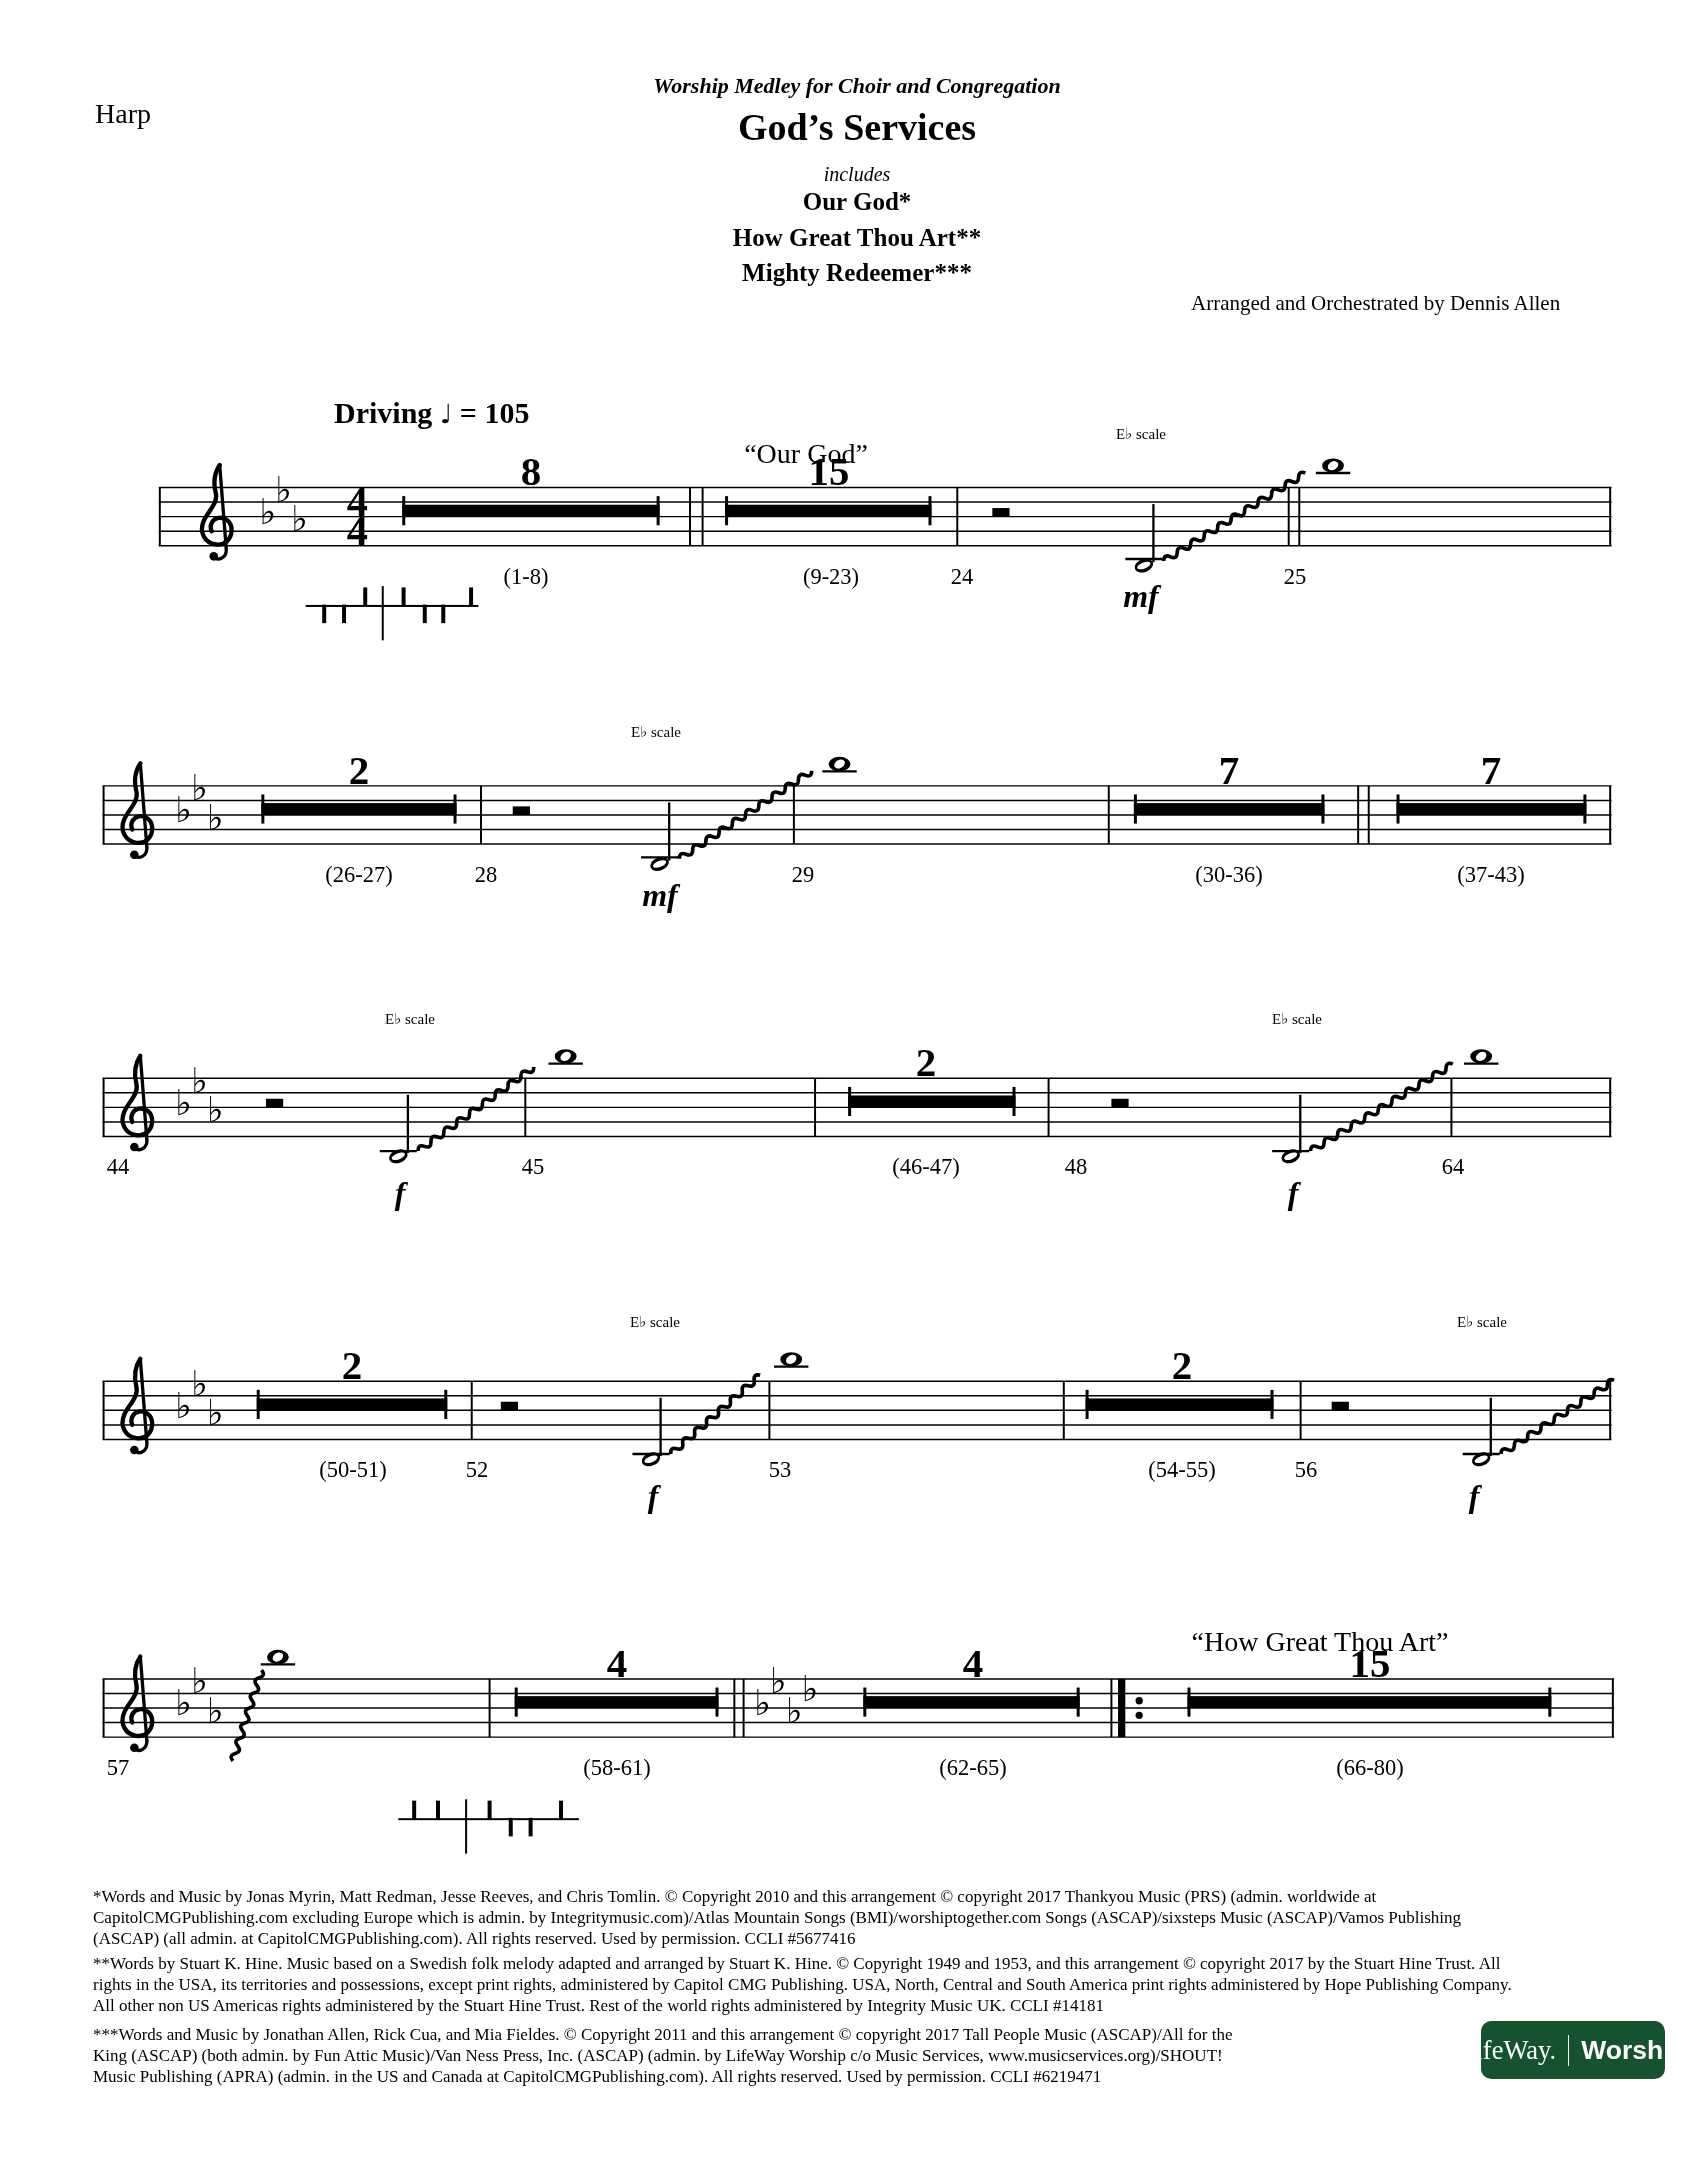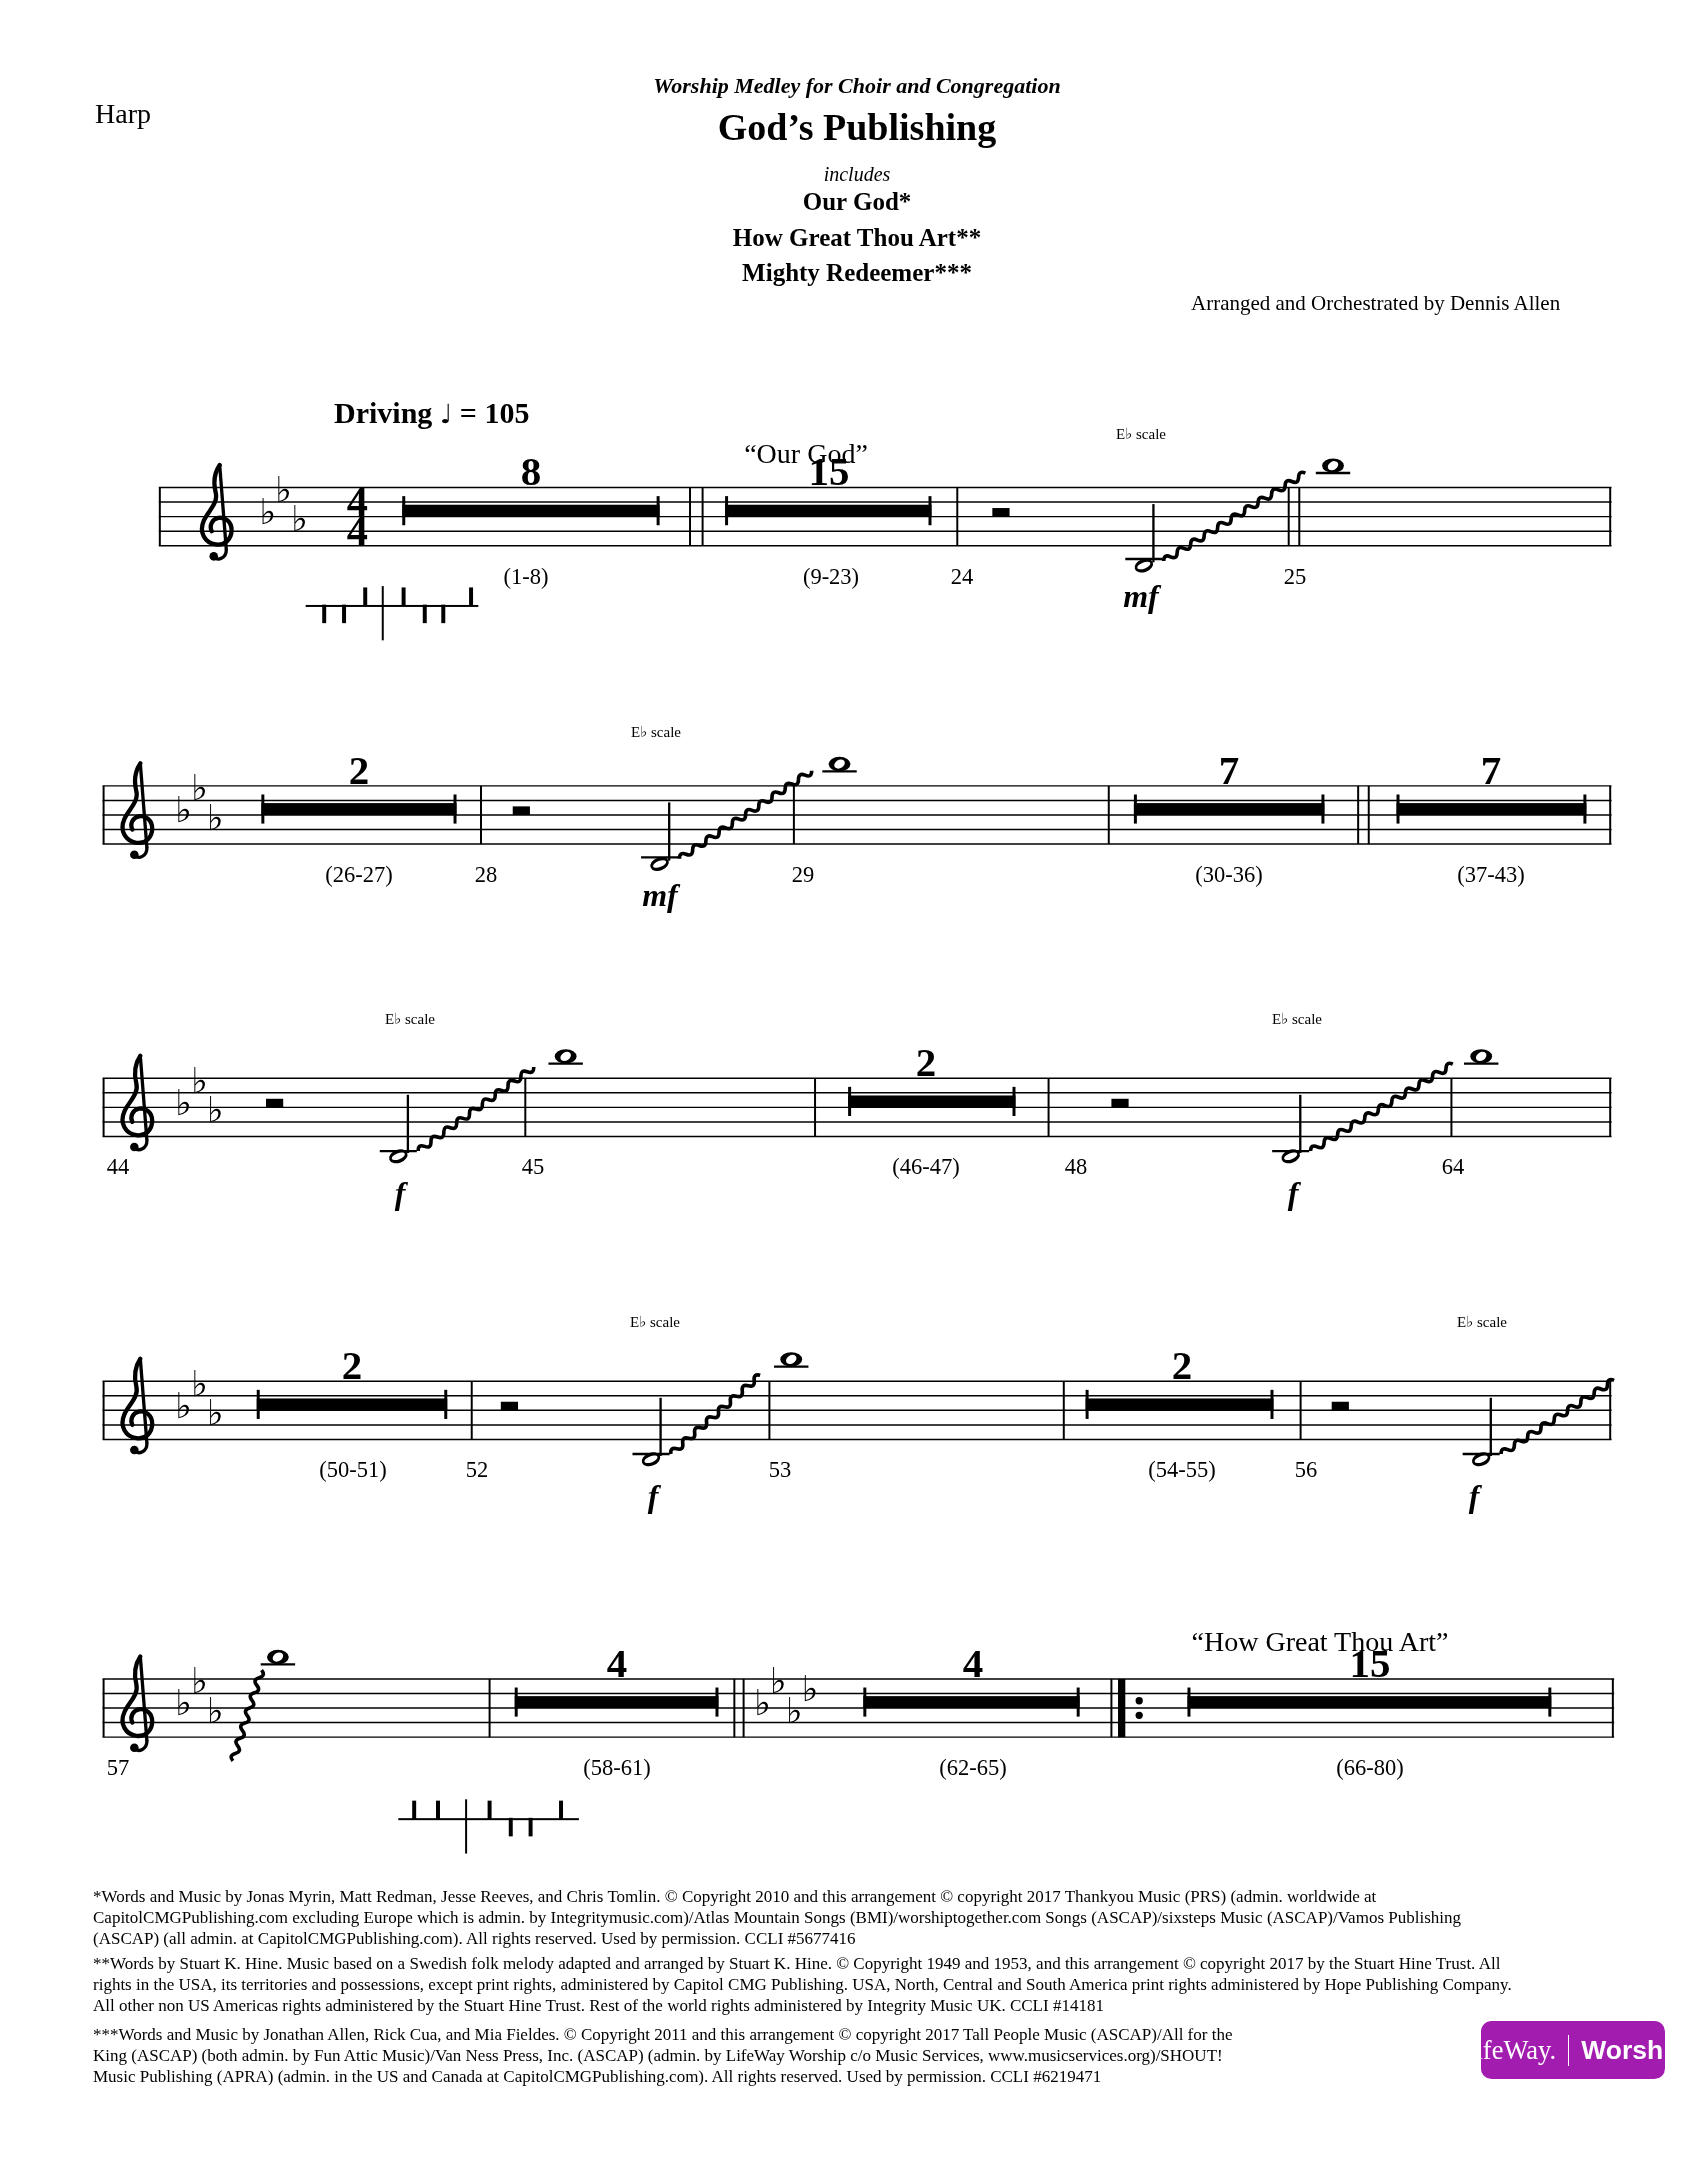--- a/index.html
+++ b/index.html
@@ -18,21 +18,21 @@
   .arranger{font-size:21px;}
   .tempo{font-size:30px;font-weight:bold;}
   .tempo .notechar{font-family:"DejaVu Sans",sans-serif;font-size:26.5px;}
   .section{font-size:28px;margin-top:28px;}
   .num{font-size:41px;font-weight:bold;}
   .range,.mnum{font-size:22.5px;}
   .scale{font-size:15px;font-family:"Liberation Serif","DejaVu Sans",serif;}
   .dyn{font-size:32px;font-weight:bold;font-style:italic;}
   .fn{position:absolute;font-size:17px;line-height:1.24;}
   .logo{
-    position:absolute;background:#a21caf;border-radius:10.6px;
+    position:absolute;background:#14532d;border-radius:10.6px;
     display:flex;align-items:center;justify-content:center;color:#fff;
   }
   .logo .lw{font-family:"Liberation Serif",serif;font-size:26.5px;}
   .logo .wr{font-family:"Liberation Sans",sans-serif;font-size:26.5px;font-weight:bold;
     border-left:1.3px solid #fff;padding-left:12px;margin-left:12px;}
   svg text.flat{font-family:"DejaVu Sans",sans-serif;font-size:54px;}
   svg text.tsig{font-family:"Liberation Serif",serif;font-size:64px;font-weight:bold;text-anchor:middle;}
 </style>
 </head>
 <body>
@@ -367,21 +367,21 @@
       <rect x="159" y="-2" width="6" height="28"></rect>
         <rect x="189" y="-2" width="6" height="28"></rect>
       <rect x="235" y="-28" width="6" height="28"></rect>
     </g>
   </g>
 </svg>
 
 <div class="l part" style="left:95px;top:98px">Harp</div>
 
 <div class="c series" style="left:857px;top:73px">Worship Medley for Choir and Congregation</div>
-<div class="c title" style="left:857px;top:105px">God’s Publishing</div>
+<div class="c title" style="left:857px;top:105px">God’s Services</div>
 <div class="c includes" style="left:857px;top:163px">includes</div>
 <div class="c song" style="left:857px;top:188px">Our God*</div>
 <div class="c song" style="left:857px;top:224px">How Great Thou Art**</div>
 <div class="c song" style="left:857px;top:259px">Mighty Redeemer***</div>
 <div class="l arranger" style="left:1191px;top:291px">Arranged and Orchestrated by Dennis Allen</div>
 
 <div class="l tempo" style="left:334px;top:396px">
   <span>Driving</span>
   <span class="notechar">♩</span>
   <span>= 105</span>

